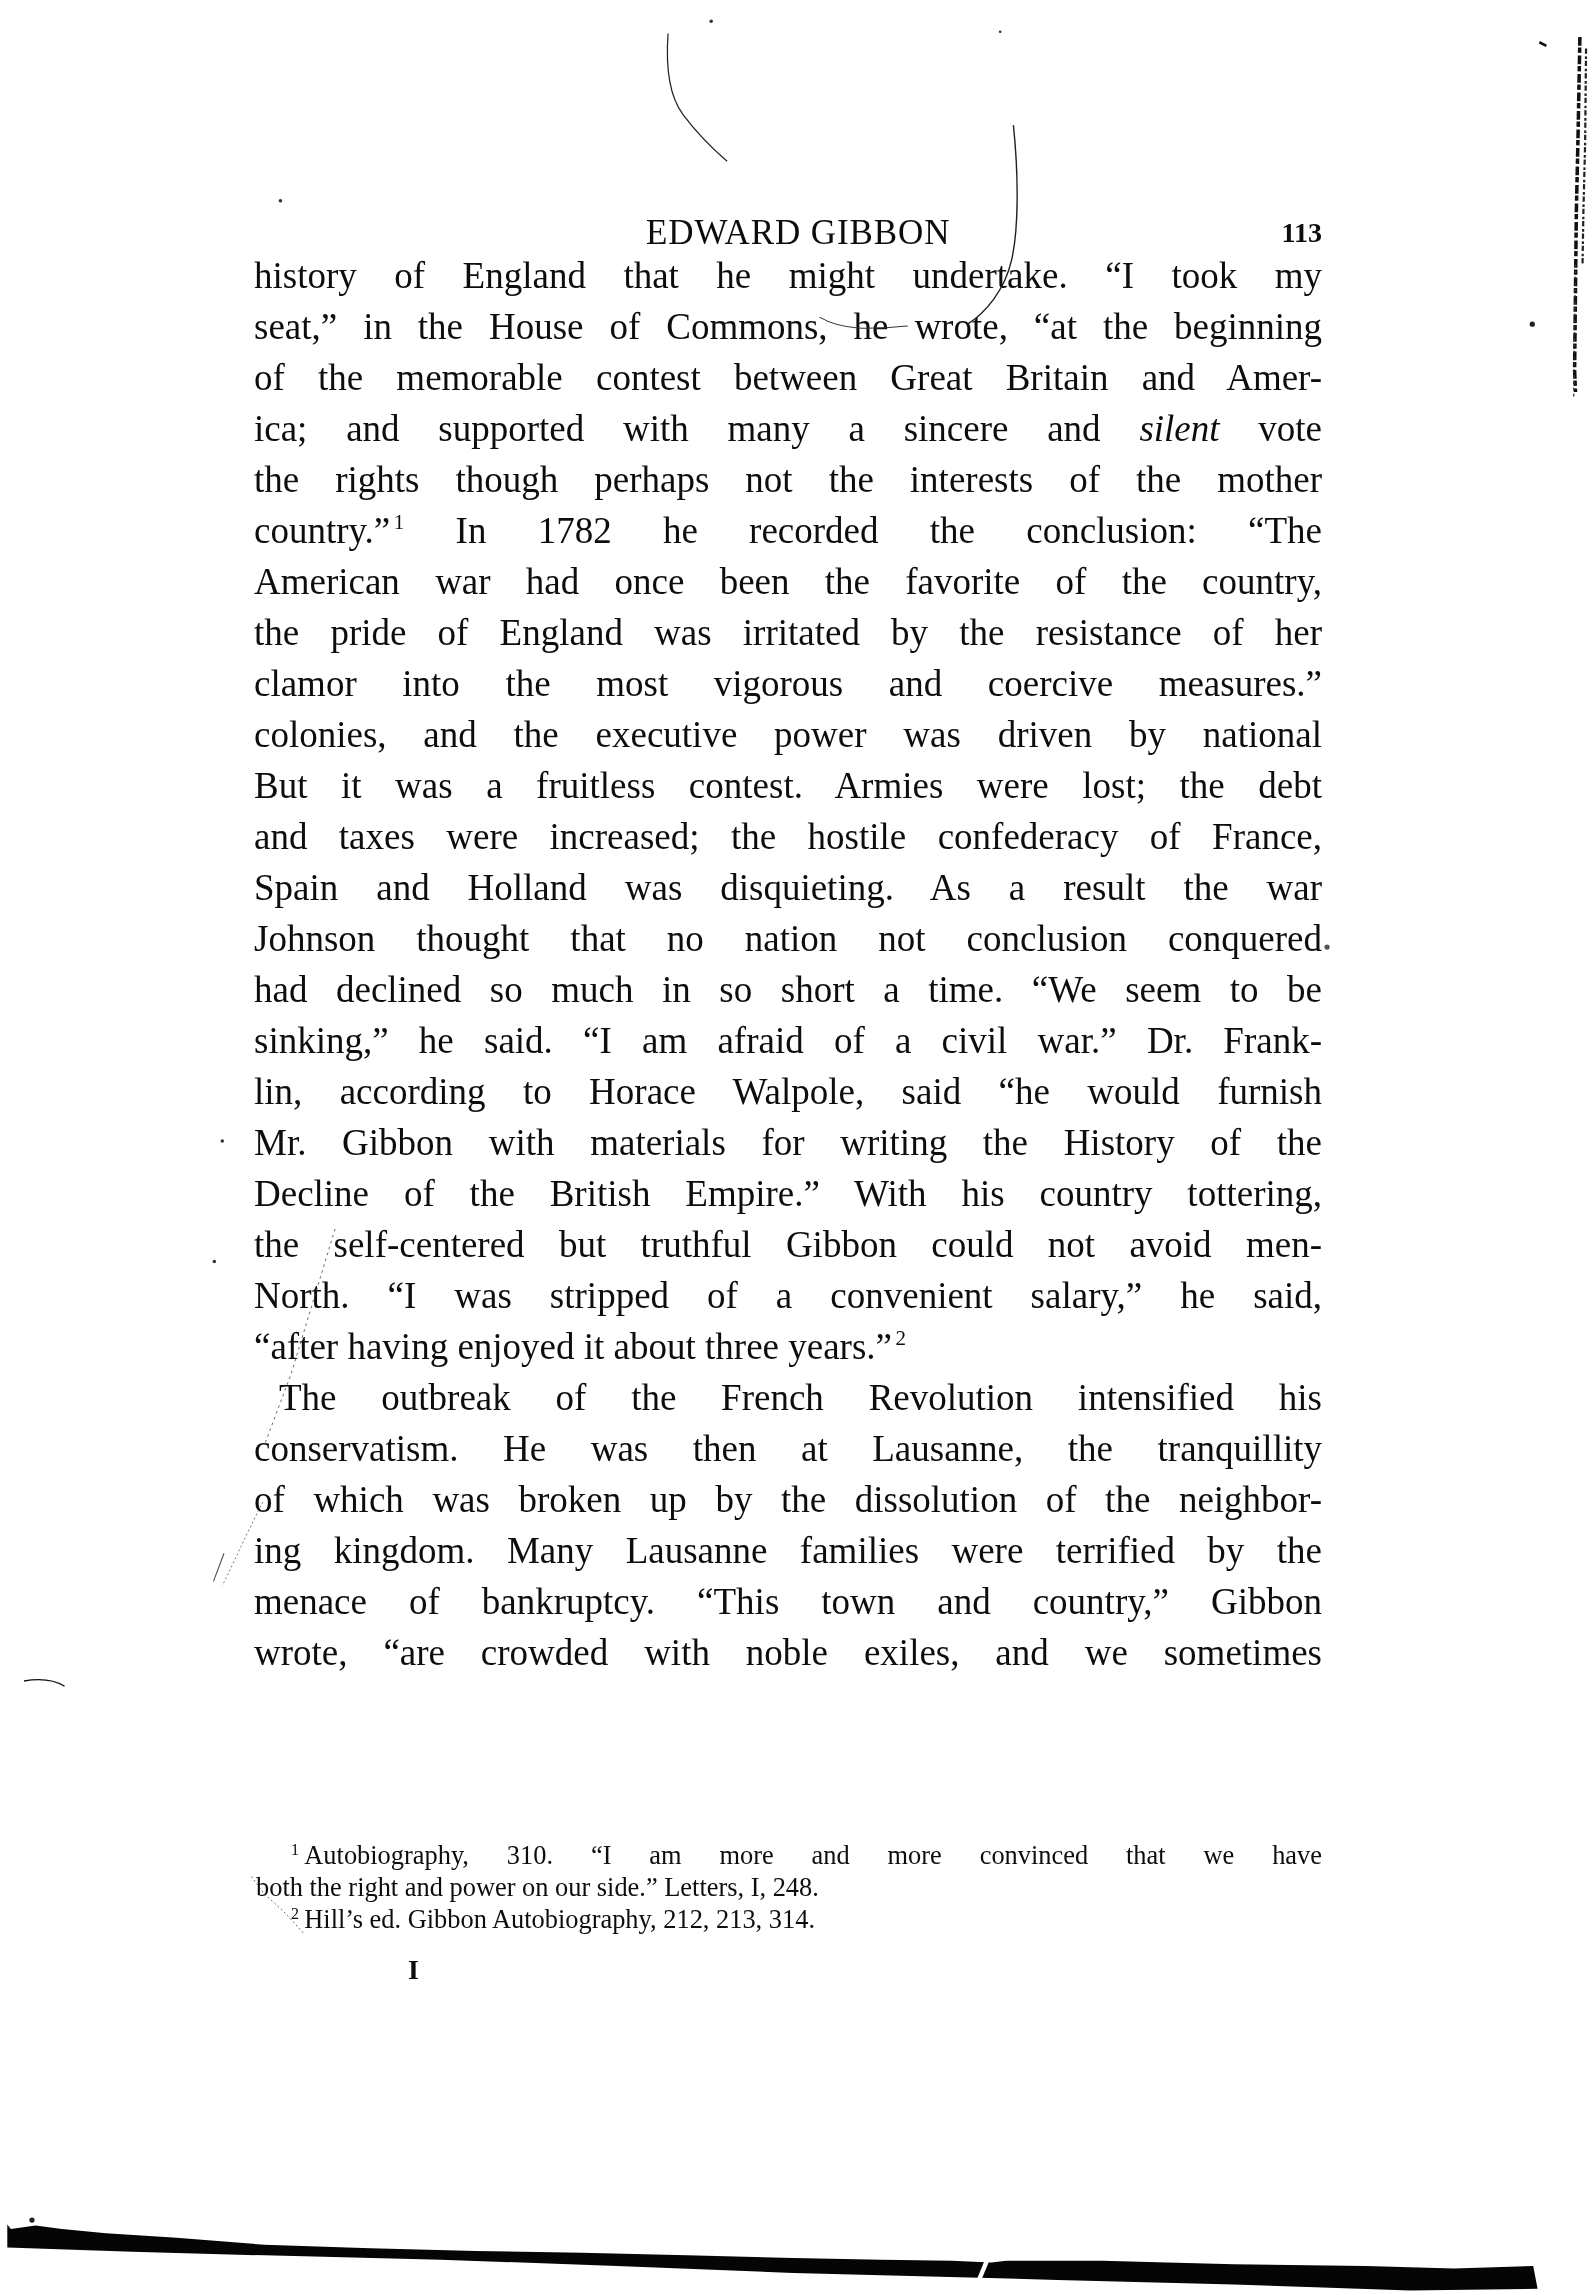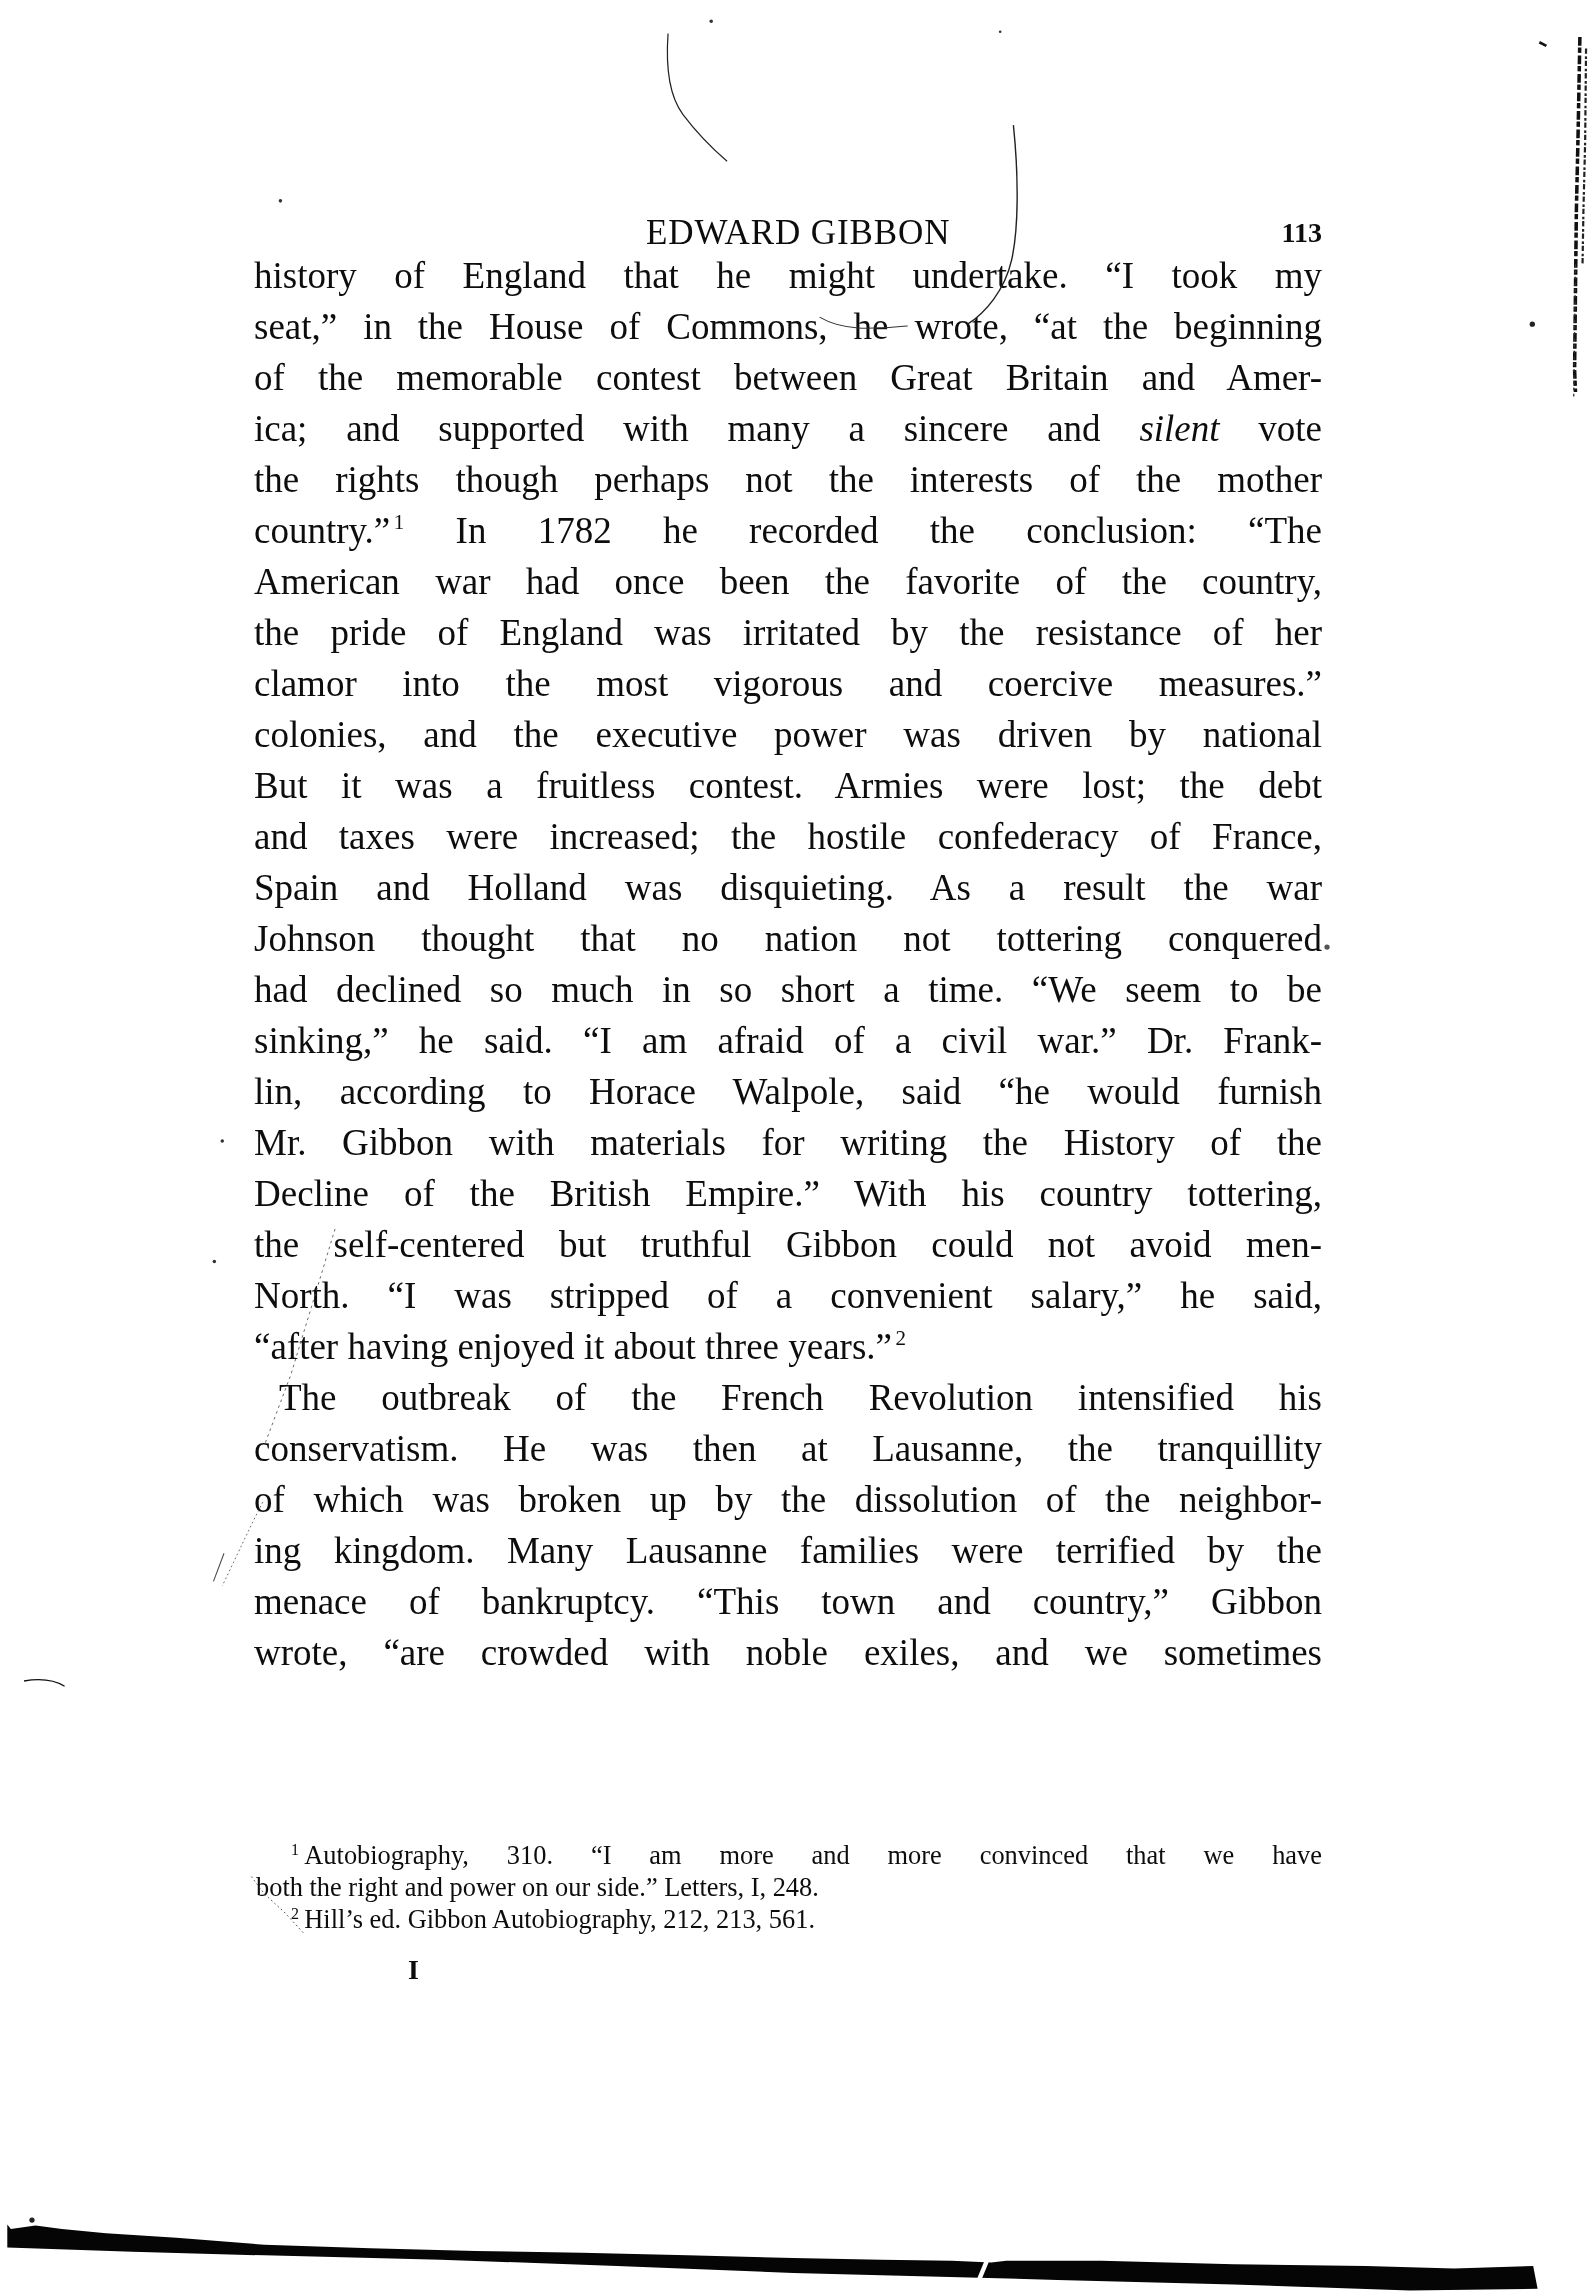--- a/index.html
+++ b/index.html
@@ -44,41 +44,41 @@
     <span class="line"><span>ica; and supported with many a sincere and</span> <em>silent</em> <span>vote</span></span>
     <span class="line">the rights though perhaps not the interests of the mother</span>
     <span class="line"><span>country.”</span><sup class="fn">1</sup> <span>In 1782 he recorded the conclusion: “The</span></span>
     <span class="line">American war had once been the favorite of the country,</span>
     <span class="line">the pride of England was irritated by the resistance of her</span>
     <span class="line">clamor into the most vigorous and coercive measures.”</span>
     <span class="line">colonies, and the executive power was driven by national</span>
     <span class="line">But it was a fruitless contest.  Armies were lost; the debt</span>
     <span class="line">and taxes were increased; the hostile confederacy of France,</span>
     <span class="line">Spain and Holland was disquieting.  As a result the war</span>
-    <span class="line">Johnson thought that no nation not tottering conquered</span>
+    <span class="line">Johnson thought that no nation not conclusion conquered</span>
     <span class="line">had declined so much in so short a time.  “We seem to be</span>
     <span class="line">sinking,” he said.  “I am afraid of a civil war.”  Dr. Frank-</span>
     <span class="line">lin, according to Horace Walpole, said “he would furnish</span>
     <span class="line">Mr. Gibbon with materials for writing the History of the</span>
     <span class="line">Decline of the British Empire.”  With his country tottering,</span>
     <span class="line">the self-centered but truthful Gibbon could not avoid men-</span>
     <span class="line">North.  “I was stripped of a convenient salary,” he said,</span>
     <span class="line last"><span>“after having enjoyed it about three years.”</span><sup class="fn">2</sup></span>
     <span class="line indent">The outbreak of the French Revolution intensified his</span>
     <span class="line">conservatism.  He was then at Lausanne, the tranquillity</span>
     <span class="line">of which was broken up by the dissolution of the neighbor-</span>
     <span class="line">ing kingdom.  Many Lausanne families were terrified by the</span>
     <span class="line">menace of bankruptcy.  “This town and country,” Gibbon</span>
     <span class="line">wrote, “are crowded with noble exiles, and we sometimes</span>
   </div>
 
   <div class="footnotes">
     <span class="fnline indent"><sup>1</sup><span>Autobiography, 310.  “I am more and more convinced that we have</span></span>
     <span class="fnline last">both the right and power on our side.”  Letters, I, 248.</span>
-    <span class="fnline indent last"><sup>2</sup><span>Hill’s ed. Gibbon Autobiography, 212, 213, 561.</span></span>
+    <span class="fnline indent last"><sup>2</sup><span>Hill’s ed. Gibbon Autobiography, 212, 213, 314.</span></span>
   </div>
 
   <div class="signature">I</div>
 
   <svg class="marks" viewBox="0 0 1811 2605" xmlns="http://www.w3.org/2000/svg">
 
     <path d="M758 38 C 755 80, 760 110, 775 130 C 790 150, 810 170, 825 183" fill="none" stroke="#222" stroke-width="1.4"></path>
 
     <path d="M1150 142 C 1156 200, 1156 260, 1148 295 C 1140 330, 1118 355, 1098 368" fill="none" stroke="#222" stroke-width="1.6"></path>
 

